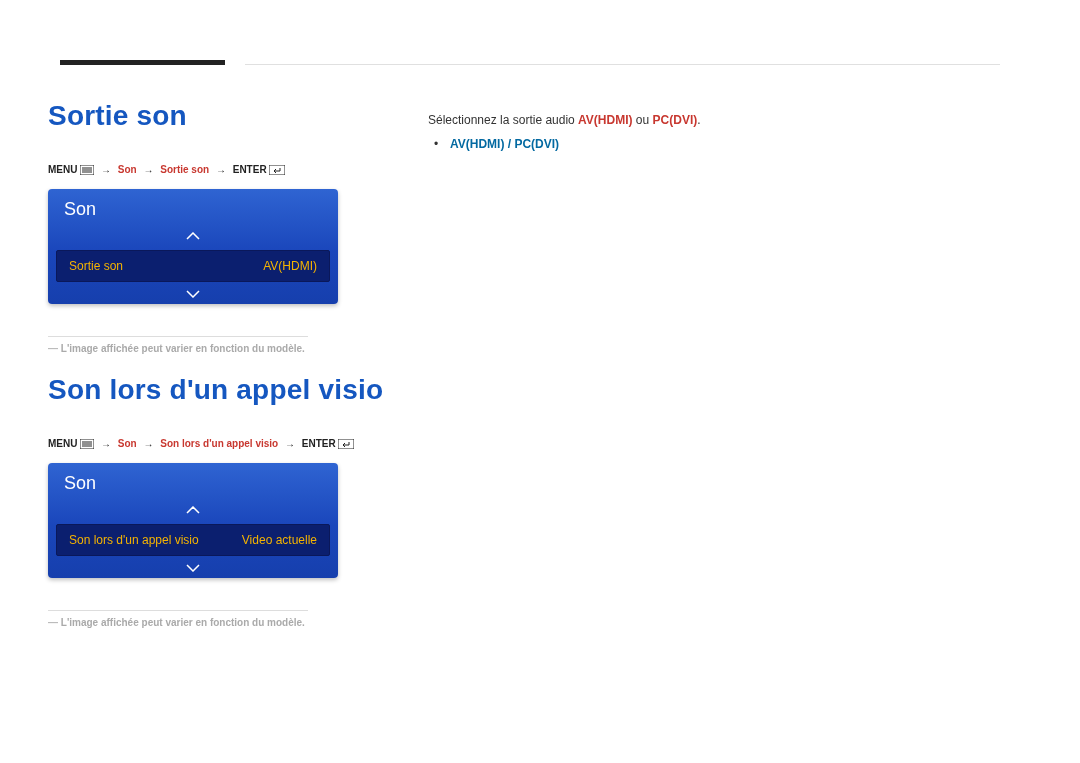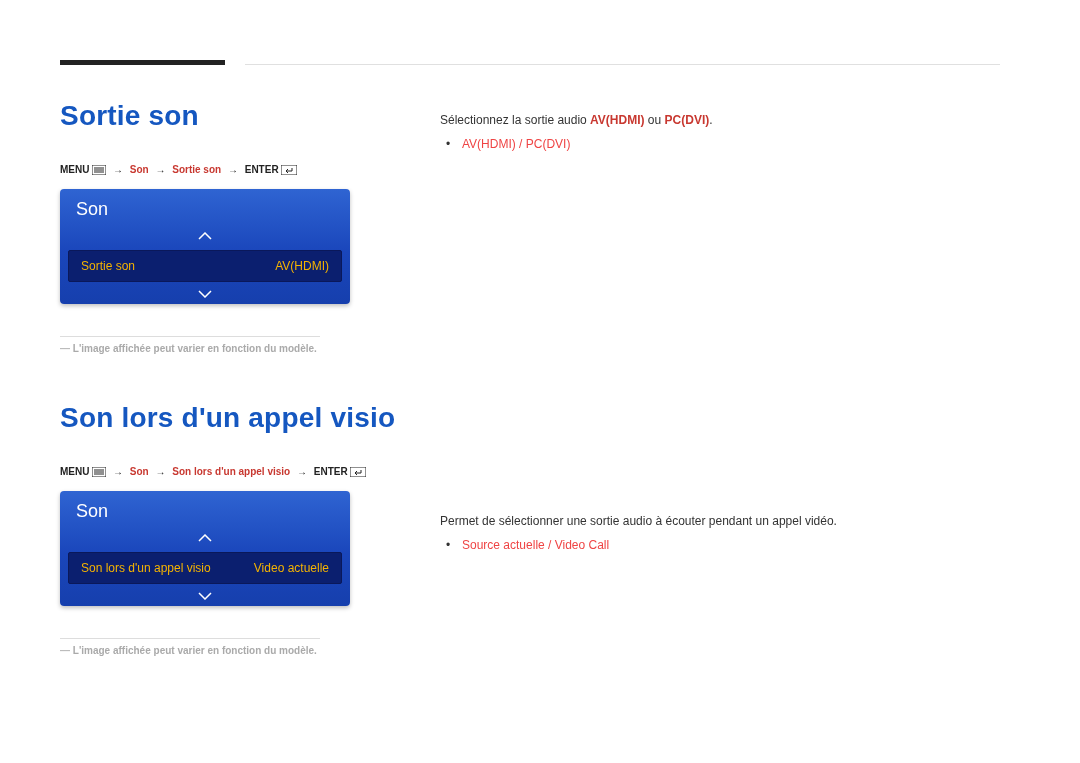--- a/index.html
+++ b/index.html
@@ -1,17 +1,17 @@
 <!DOCTYPE html>
 <html><head>
 <meta charset="utf-8">
 <style>
   * { box-sizing: border-box; margin: 0; padding: 0; }
   html, body { width: 1080px; height: 763px; background: #fff; font-family: "Segoe UI", Arial, sans-serif; }
-  .page { position: relative; width: 1080px; height: 763px; padding: 60px 80px 0 60px; }
+  .page { position: relative; width: 1080px; height: 763px; padding: 60px 80px 0 48px; }
   .top-rule { position: absolute; left: 245px; right: 80px; top: 64px; border-top: 1px solid #e0e0e0; }
   .black-bar { position: absolute; left: 60px; top: 60px; width: 165px; height: 5px; background: #222; }
   .section { display: flex; align-items: flex-start; }
   .section1 { margin-top: 40px; }
   .leftcol { width: 380px; }
   .rightcol { width: 560px; padding-top: 10px; font-size: 12px; color: #333; line-height: 1.7; }
   h1.title { color: #1557c0; font-weight: 600; font-size: 28px; letter-spacing: 0.2px; }
   .title1 { margin-top: 0; }
   .breadcrumb { margin-top: 32px; font-size: 10px; color: #222; font-weight: 600; }
   .breadcrumb .red { color: #c83830; font-weight: 600; }
@@ -45,23 +45,23 @@
   .row .value { color: #f5b300; }
   .panel .chev-bottom { padding-bottom: 10px; }
   .footnote-rule { margin-top: 32px; width: 260px; border-top: 1px solid #ddd; }
   .footnote { margin-top: 6px; font-size: 10px; color: #aaa; font-weight: bold; }
   .footnote::before { content: "― "; color: #bbb; }
 
   .desc-line .em { color: #c83830; font-weight: 600; }
   .bullets { margin-top: 4px; padding-left: 16px; }
   .bullets li { list-style: none; position: relative; font-size: 12px; padding-left: 6px; }
   .bullets li::before { content: "•"; position: absolute; left: -10px; color: #333; }
-  .bullets .red { color: #ef4444; font-weight: 400; }
+  .bullets .red { color: #0369a1; font-weight: 700; }
 
-  .section2 { margin-top: 48px; align-items: center; }
+  .section2 { margin-top: 20px; }
   .title2 { margin-top: 0; }
   .rightcol2 { padding-top: 8px; }
 </style>
 </head>
 <body>
 
 <div class="page">
   <div class="black-bar"></div>
   <div class="top-rule"></div>
 
@@ -168,20 +168,14 @@
           <svg width="14" height="8" viewBox="0 0 14 8">
               <path d="M1 1 L7 7 L13 1" fill="none" stroke="#fff" stroke-width="1.5"></path>
             </svg>
         </div>
       </div>
 
       <div class="footnote-rule"></div>
       <div class="footnote">L'image affichée peut varier en fonction du modèle.</div>
     </div>
 
-    <div class="rightcol rightcol2">
-      <div class="desc-line">Permet de sélectionner une sortie audio à écouter pendant un appel vidéo.</div>
-      <ul class="bullets">
-        <li><span class="red">Source actuelle / Video Call</span></li>
-      </ul>
-    </div>
   </div>
 </div>
 
 </body></html>

